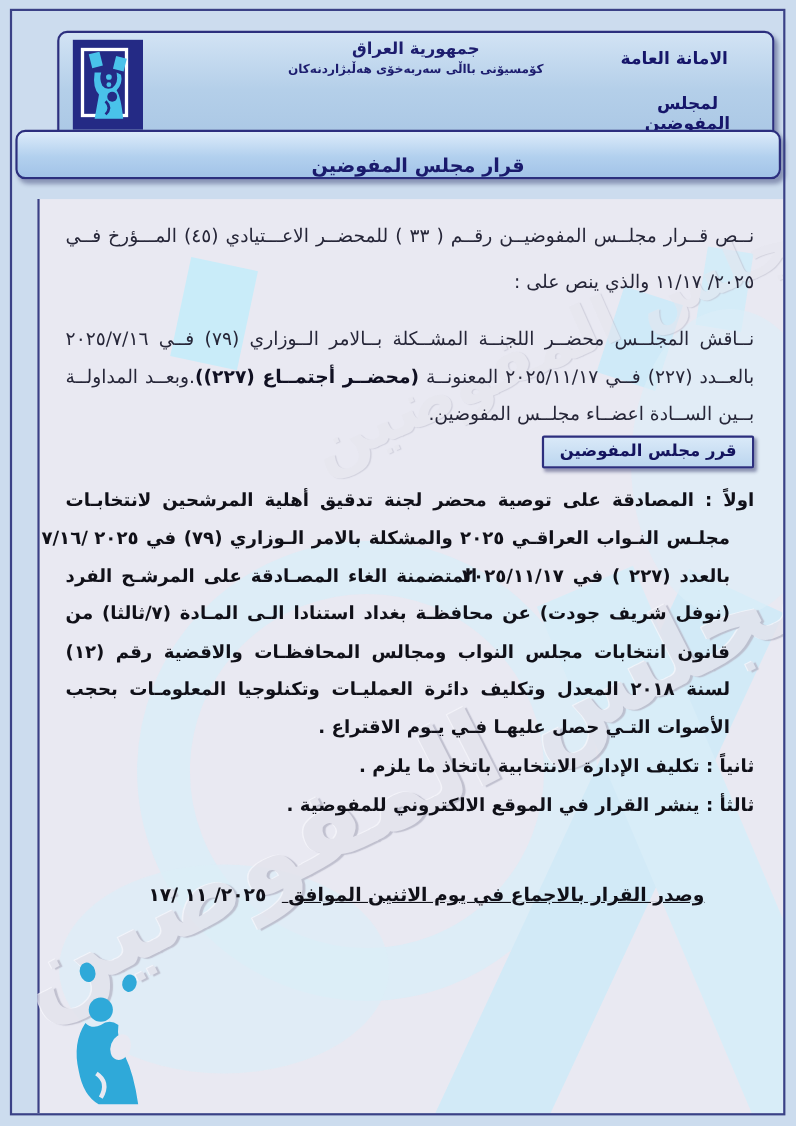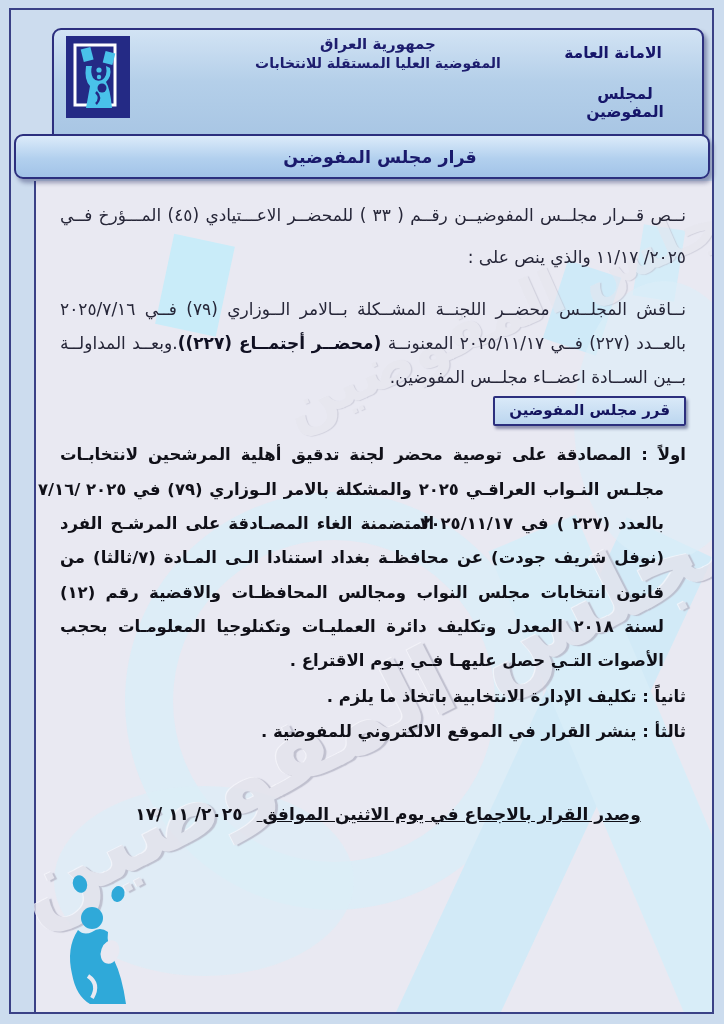--- a/index.html
+++ b/index.html
@@ -36,25 +36,25 @@
   .hc-3{ font-size:11px; font-weight:bold; margin-top:2px; }
   .hc-4{ font-size:11.5px; font-weight:bold; font-family:"Liberation Sans",sans-serif; direction:ltr; }
   .secretariat{
     position:absolute; right:14px; top:14px; width:150px;
     text-align:center; color:#16166a; font-weight:bold; font-size:15.5px;
     line-height:1.2;
   }
   .secretariat .s2{ margin-top:22px;margin-left:24px; }
   
   .title-bar{
-    position:absolute; top:134px; left:14px; right:14px; height:45px;
+    position:absolute; top:118px; left:14px; right:14px; height:45px;
     background:linear-gradient(180deg,#dcebfa 0%,#b2d0ee 55%,#a2c3e8 100%);
     border:2px solid #2c2f7e; border-radius:9px;
     box-shadow:3px 4px 4px rgba(35,40,95,.4);
-    display:flex; align-items:center; justify-content:center;
+    display:flex; align-items:flex-end; justify-content:center;
     z-index:4;
     padding-left:36px;
   }
   .title-bar .t{ font-size:17.5px; font-weight:bold; color:#1a1a6c; }
   
   .content{
     position:absolute; top:181px; left:34px; right:12px; bottom:12px;
     background:#e9e9f2;
     border-right:none;
     border-left:none;
@@ -131,21 +131,21 @@
       <circle cx="33" cy="34" r="2.6" fill="#49c2ea"></circle>
       <circle cx="33" cy="41" r="2.2" fill="#49c2ea"></circle>
       <path d="M20 30 Q18 44 24 50 L20 72 L46 72 Q44 52 40 46 Q46 40 44 32 L40 30 Q42 40 36 44 Q30 46 27 42 Q24 36 26 30 Z" fill="#49c2ea"></path>
       <circle cx="36" cy="52" r="4.5" fill="#242a85"></circle>
       <path d="M30 56 Q36 62 30 68" fill="none" stroke="#242a85" stroke-width="2.5"></path>
     </svg>
   </div>
 
   <div class="header-center">
     <div class="hc-1">جمهورية العراق</div>
-    <div class="hc-2">المفوضية العليا المستقلة للانتخابات</div>
+    <div class="hc-3">كۆمسيۆنی بااڵی سەربەخۆی هەڵبژاردنەكان</div>
   </div>
 
   <div class="secretariat">
     <div class="s1">الامانة العامة</div>
     <div class="s2">لمجلس المفوضين</div>
   </div>
 </div>
 
 <div class="title-bar">
   <span class="t">قرار مجلس المفوضين</span>

